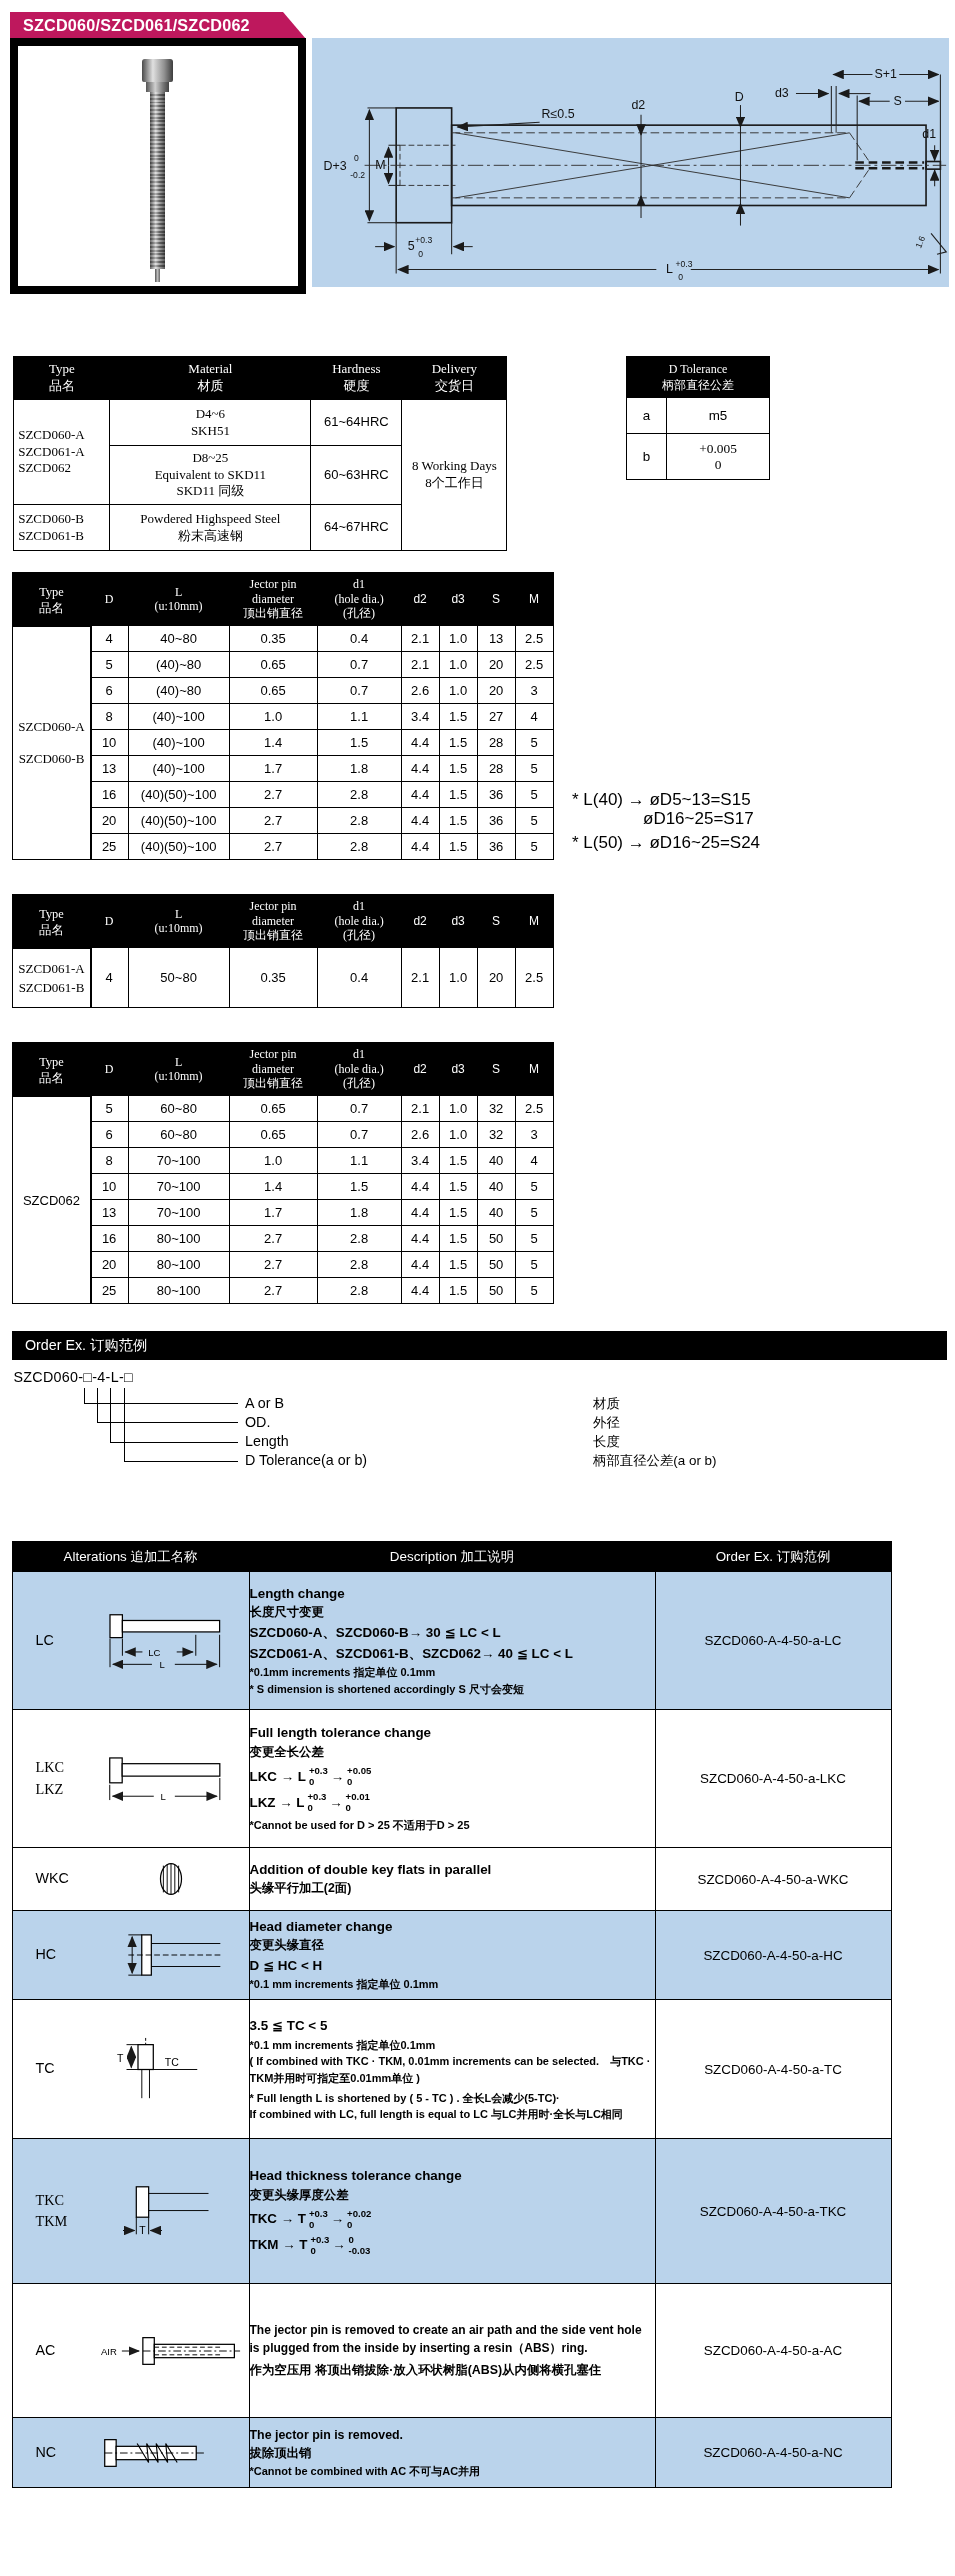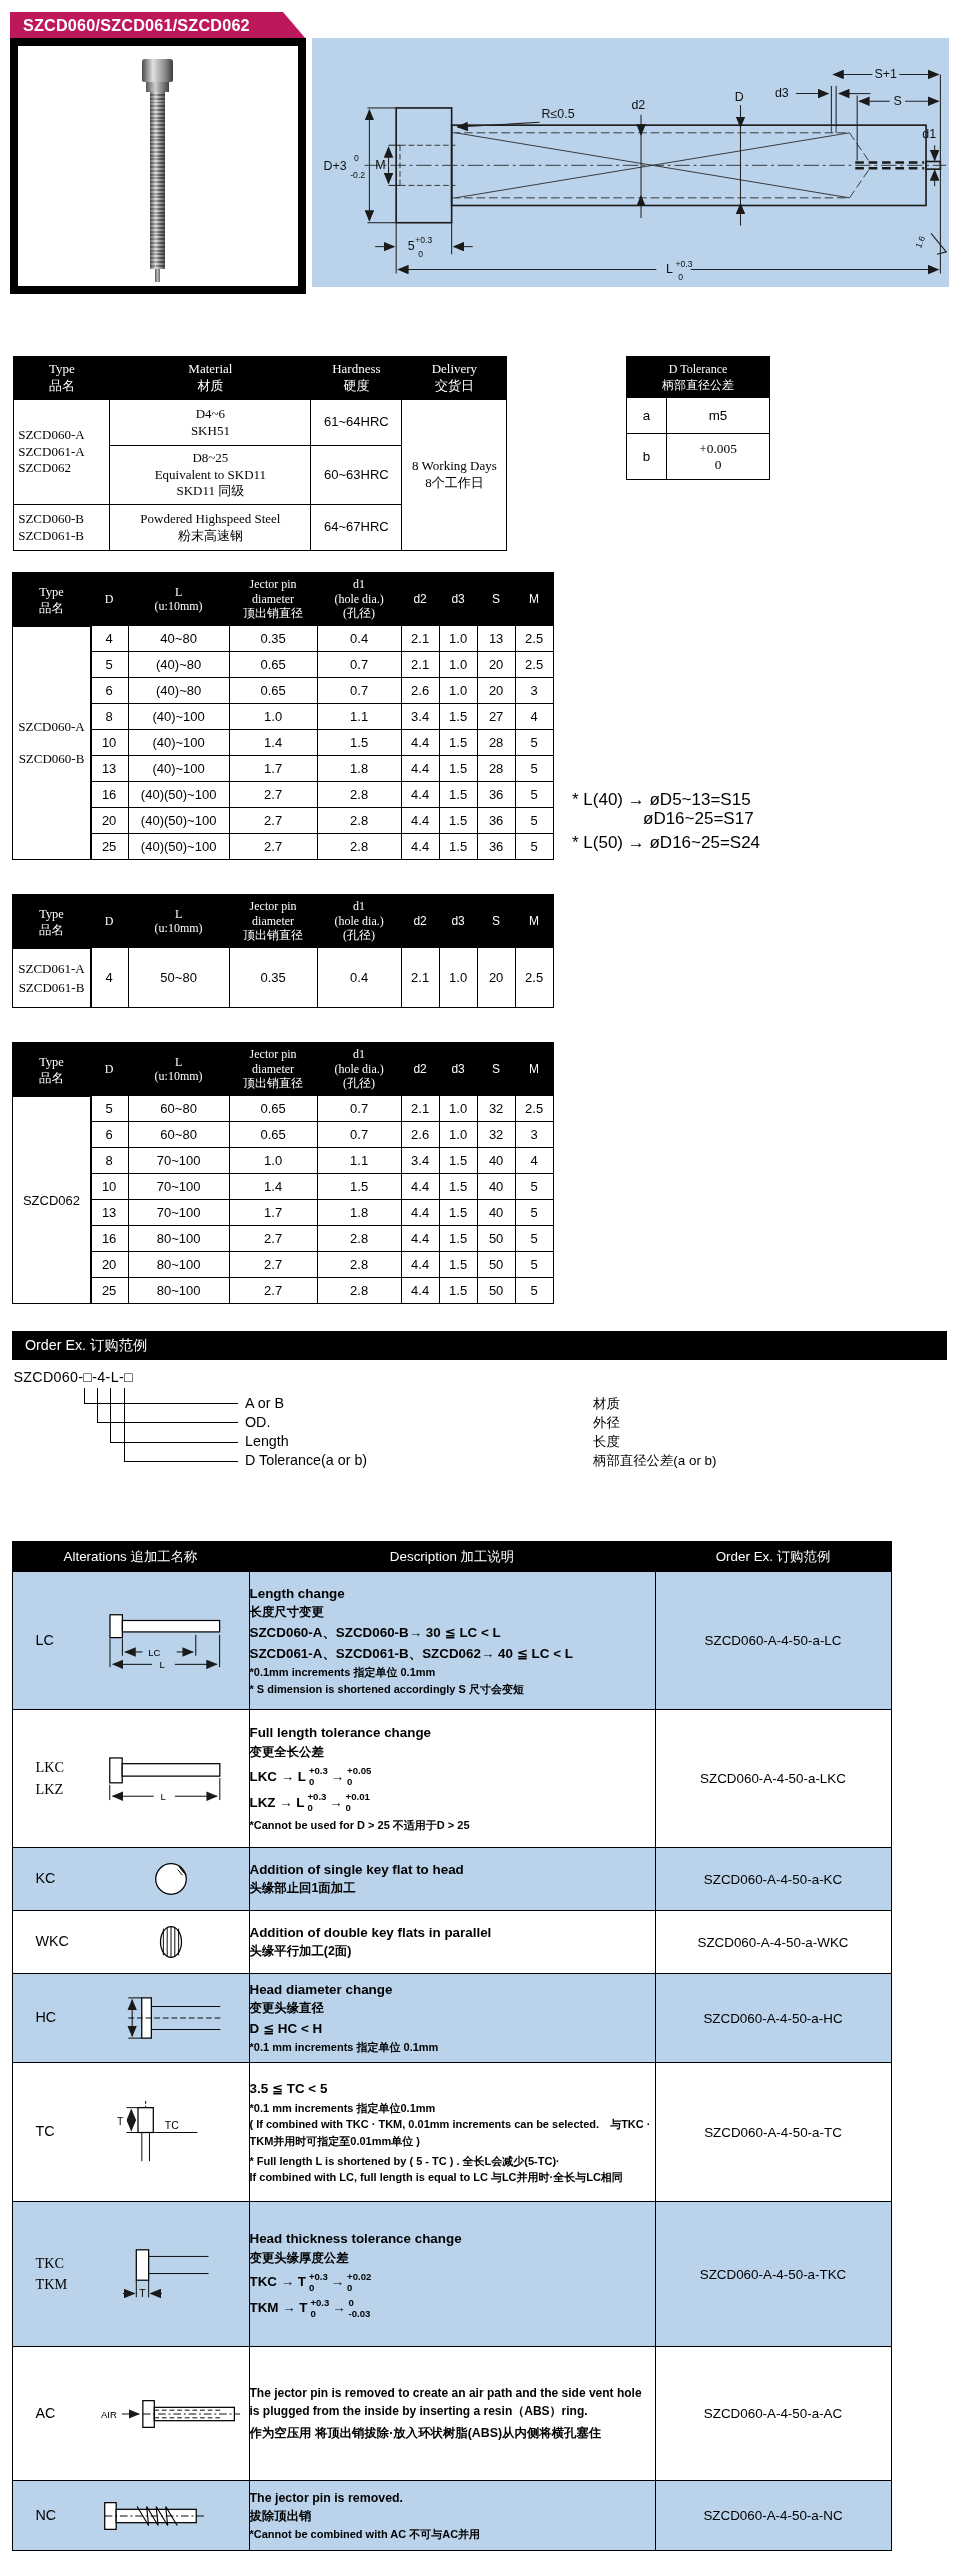--- a/index.html
+++ b/index.html
@@ -666,42 +666,20 @@
         <span class="tol">
               <span>+0.01</span>
               <span>0</span>
             </span>
       </div>
       <div class="d-note" style="margin-top:3.8px">*Cannot be used for D &gt; 25  不适用于D &gt; 25</div>
     </td>
     <td class="ordcell">SZCD060-A-4-50-a-LKC</td>
   </tr>
 
-  <tr class="blue" style="height:63px">
-    <td>
-          <div class="c1wrap">
-      <div class="code">KC</div>
-      <div class="diag">
-        <svg width="42" height="42" viewBox="0 0 44 44">
-          <circle cx="22" cy="22" r="16" fill="#fff" stroke="#000" stroke-width="1.3"></circle>
-          <g stroke="#000" stroke-width="1">
-            <line x1="30" y1="8" x2="38" y2="18"></line>
-                  <line x1="31" y1="10" x2="36" y2="16"></line>
-                  <line x1="29" y1="12" x2="34" y2="18"></line>
-          </g>
-        </svg>
-      </div>
-          </div>
-        </td>
-    <td class="desc">
-      <div class="d-title">Addition of single key flat to head</div>
-      <div class="d-cn">头缘部止回1面加工</div>
-    </td>
-    <td class="ordcell">SZCD060-A-4-50-a-KC</td>
-  </tr>
 
   <tr style="height:63px">
     <td>
           <div class="c1wrap">
       <div class="code">WKC</div>
       <div class="diag">
         <svg width="42" height="42" viewBox="0 0 44 44">
           <ellipse cx="22" cy="22" rx="11" ry="16" fill="#fff" stroke="#000" stroke-width="1.3"></ellipse>
           <g stroke="#000" stroke-width="1">
             <line x1="14" y1="8" x2="14" y2="36"></line>

